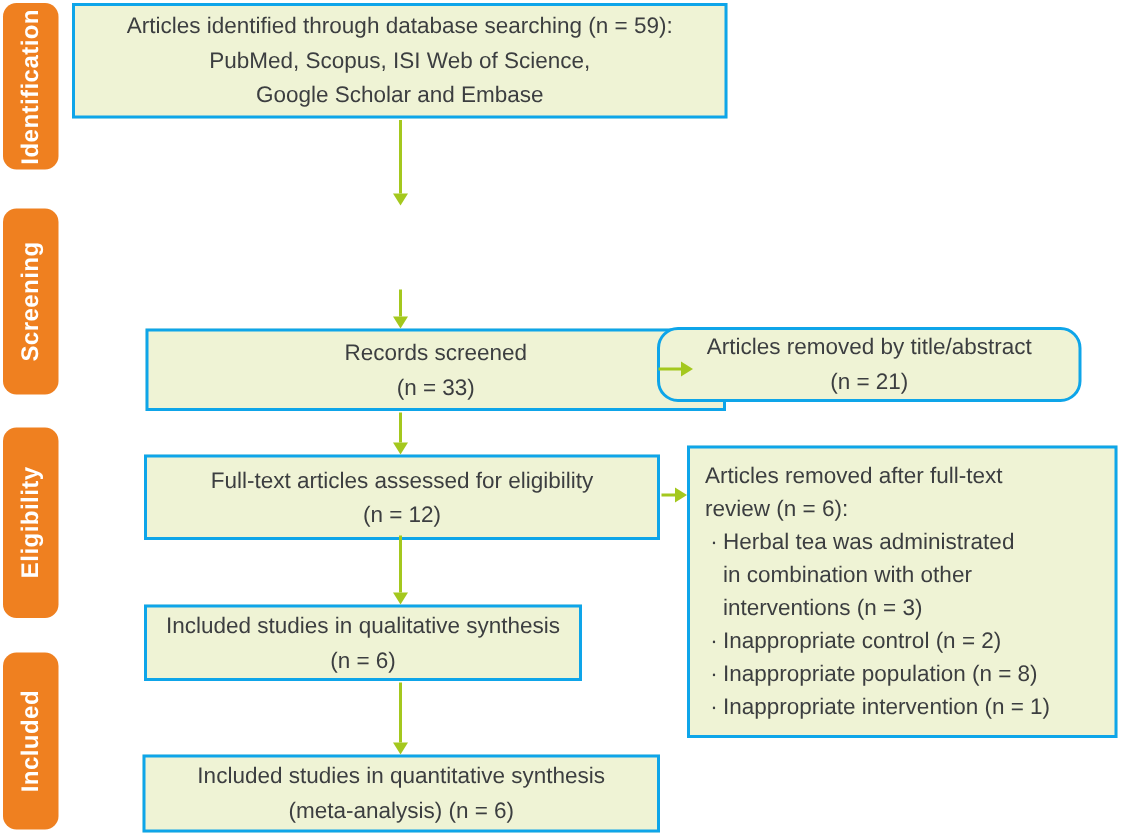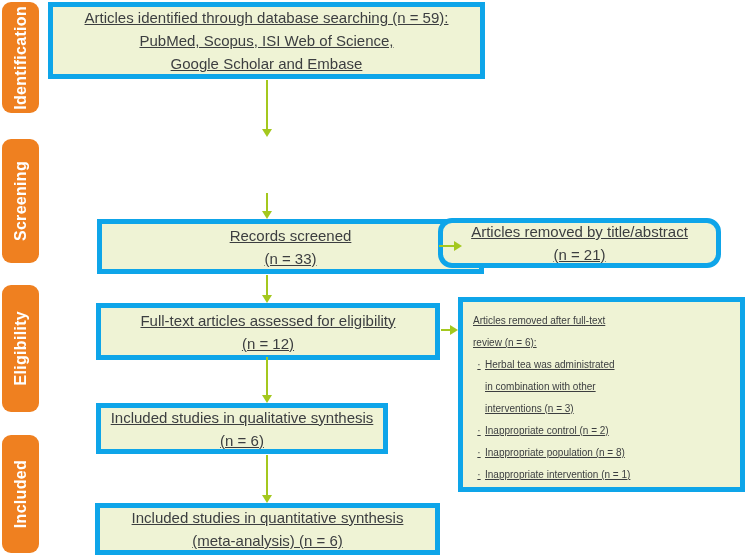--- a/index.html
+++ b/index.html
@@ -13,28 +13,28 @@
     position:absolute;left:2px;width:37px;background:#ef8020;border-radius:9px;
     display:flex;align-items:center;justify-content:center;
   }
   .stage span{
     writing-mode:vertical-rl;transform:rotate(180deg);
     color:#ffffff;font-weight:bold;font-size:16px;letter-spacing:.3px;
     white-space:nowrap;
   }
   
   .box{
-    position:absolute;background:#eff3d5;border:5px solid #0ea5e9;
+    position:absolute;background:#eff3d5;border:2px solid #0ea5e9;
     box-sizing:border-box;display:flex;align-items:center;justify-content:center;
-    text-align:center;font-size:15px;line-height:23px;text-decoration:underline;
+    text-align:center;font-size:15px;line-height:23px;
   }
   .box .box-text{white-space:pre-line;padding:2px 6px;}
   .box.left-align{align-items:flex-start;justify-content:flex-start;text-align:left;}
   
-  .ft-inner{padding:8px 10px 6px 10px;font-size:10px;line-height:22px;width:100%;}
+  .ft-inner{padding:8px 10px 6px 10px;font-size:15px;line-height:22px;width:100%;}
   .ft-title{white-space:pre-line;}
   .ft-item{display:flex;}
   .ft-bullet{flex:0 0 12px;text-align:center;}
   .ft-text{white-space:pre-line;flex:1 1 auto;}
   
   .varrow{position:absolute;width:2px;background:#a4c81e;}
   .varrow::after{
     content:"";position:absolute;left:-4px;bottom:-8px;width:0;height:0;
     border-left:5px solid transparent;border-right:5px solid transparent;
     border-top:8px solid #a4c81e;

